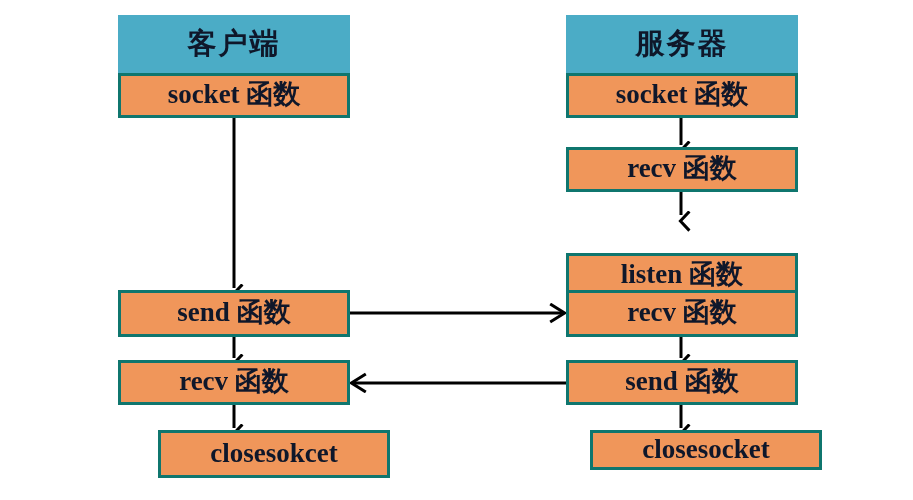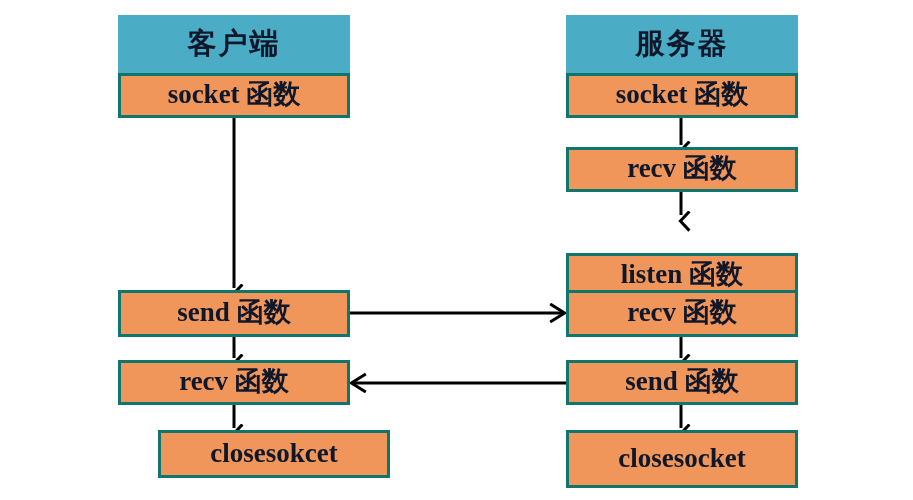--- a/index.html
+++ b/index.html
@@ -124,17 +124,17 @@
   </div>
 
   <div class="node step" style="left:566px; top:290px; width:232px; height:47px;">
     <span class="label">recv 函数</span>
   </div>
 
   <div class="node step" style="left:566px; top:360px; width:232px; height:45px;">
     <span class="label">send 函数</span>
   </div>
 
-  <div class="node step" style="left:566px; top:430px; width:232px; height:58px;">
+  <div class="node step" style="left:590px; top:430px; width:232px; height:40px;">
     <span class="label">closesocket</span>
   </div>
 
 </div>
 
 </body></html>

